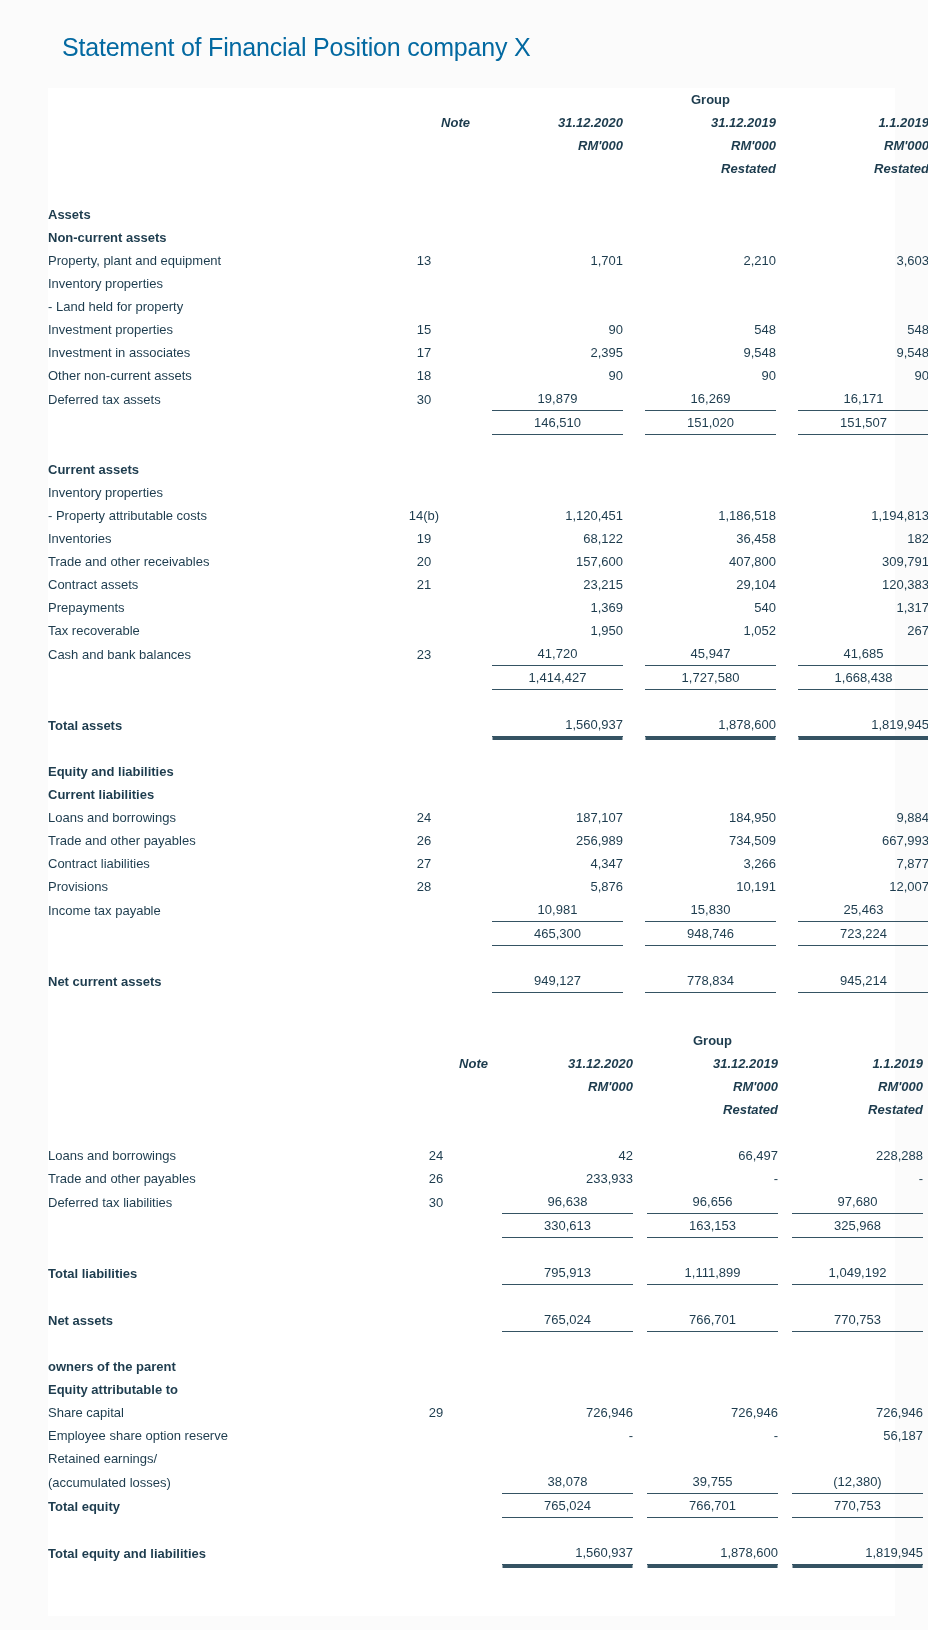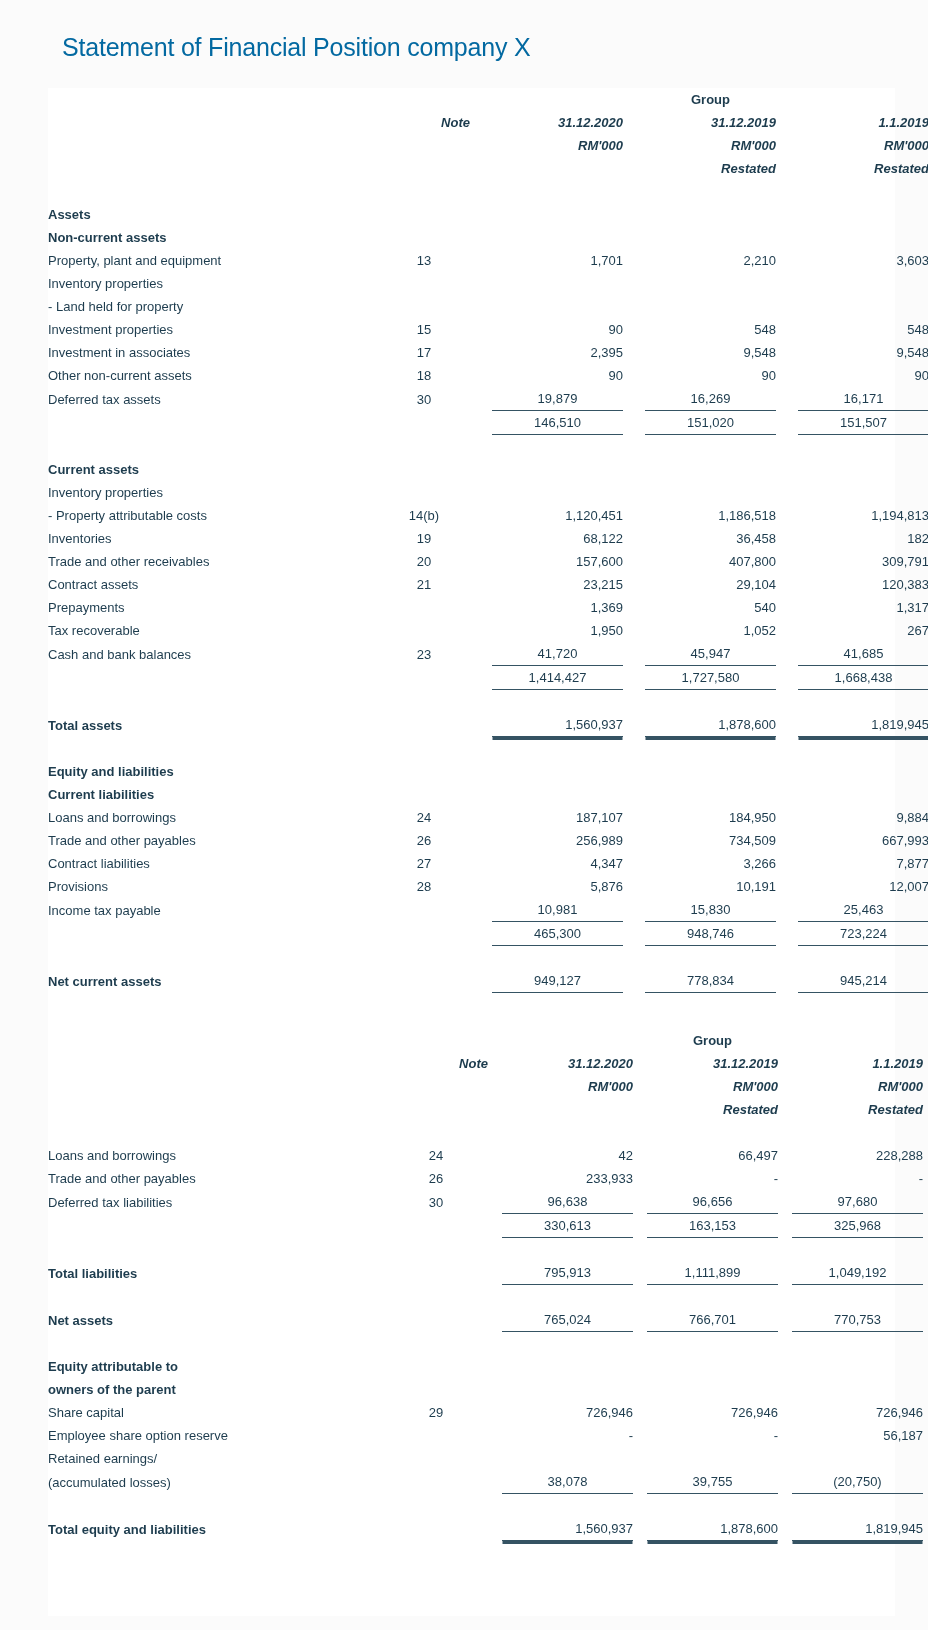--- a/index.html
+++ b/index.html
@@ -570,25 +570,25 @@
         <td class="num rule-bottom">766,701</td>
           <td></td>
         <td class="num rule-bottom">770,753</td>
       </tr>
 
       <tr class="spacer">
           <td colspan="8"></td>
         </tr>
 
       <tr>
+        <td class="label bold indent1">owners of the parent</td>
+        <td colspan="7"></td>
+      </tr>
+      <tr>
         <td class="label bold">Equity attributable to</td>
-        <td colspan="7"></td>
-      </tr>
-      <tr>
-        <td class="label bold indent1">owners of the parent</td>
         <td colspan="7"></td>
       </tr>
       <tr>
         <td class="label">Share capital</td>
         <td class="note">29</td>
           <td></td>
         <td class="num">726,946</td>
           <td></td>
         <td class="num">726,946</td>
           <td></td>
@@ -609,21 +609,31 @@
         <td colspan="7"></td>
       </tr>
       <tr>
         <td class="label indent1">(accumulated losses)</td>
         <td></td>
           <td></td>
         <td class="num rule-bottom">38,078</td>
           <td></td>
         <td class="num rule-bottom">39,755</td>
           <td></td>
-        <td class="num rule-bottom">(20,750)</td>
+        <td class="num rule-bottom">(12,380)</td>
+      </tr>
+      <tr>
+        <td class="label bold">Total equity</td>
+        <td></td>
+          <td></td>
+        <td class="num rule-bottom">765,024</td>
+          <td></td>
+        <td class="num rule-bottom">766,701</td>
+          <td></td>
+        <td class="num rule-bottom">770,753</td>
       </tr>
 
       <tr class="spacer">
           <td colspan="8"></td>
         </tr>
 
       <tr>
         <td class="label bold">Total equity and liabilities</td>
         <td></td>
           <td></td>

